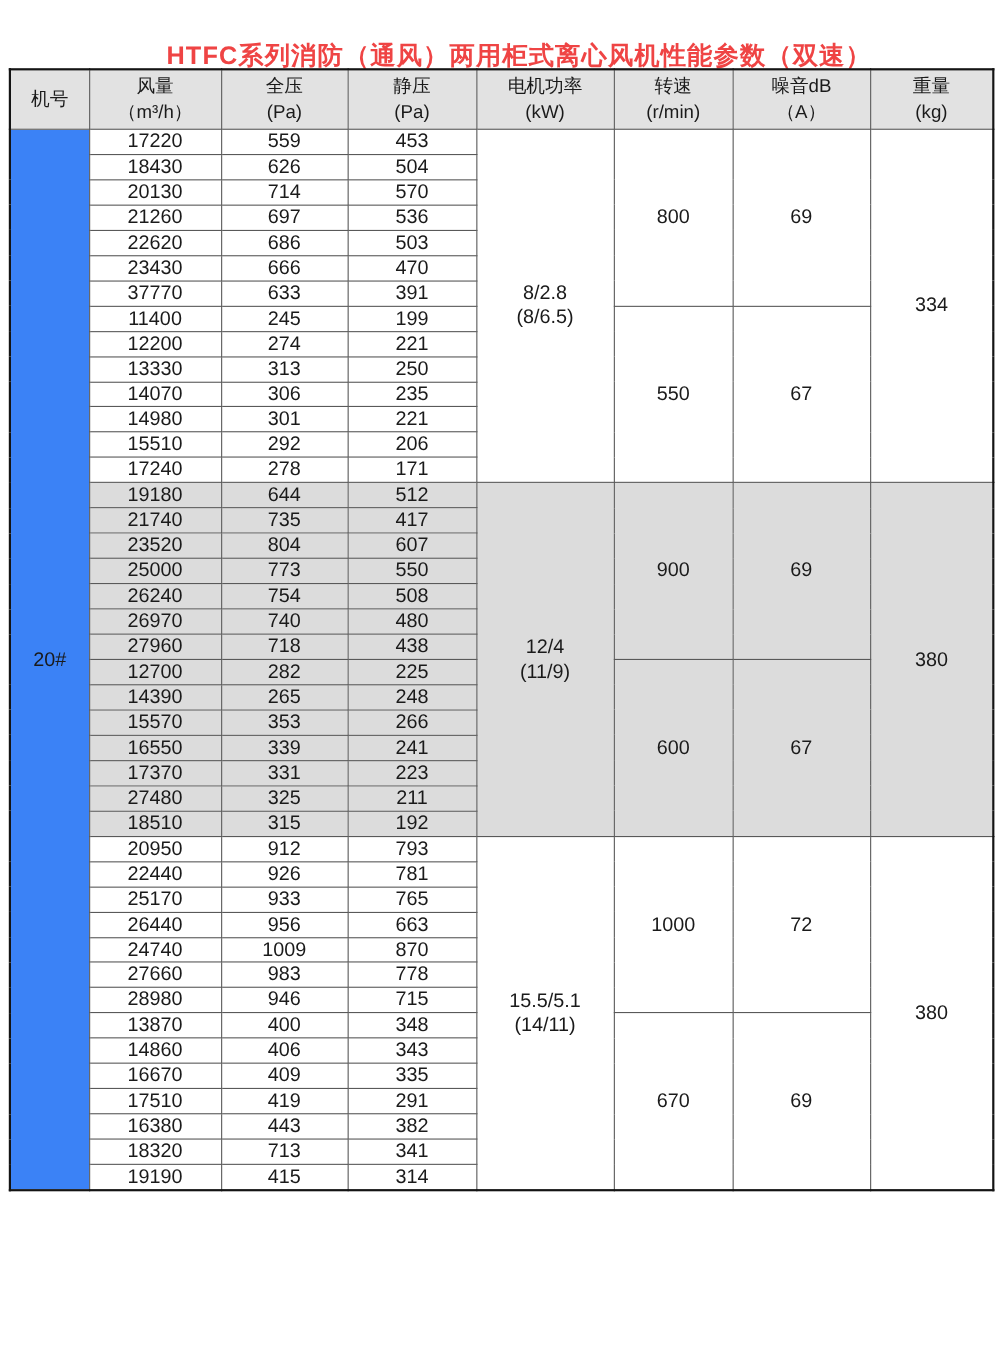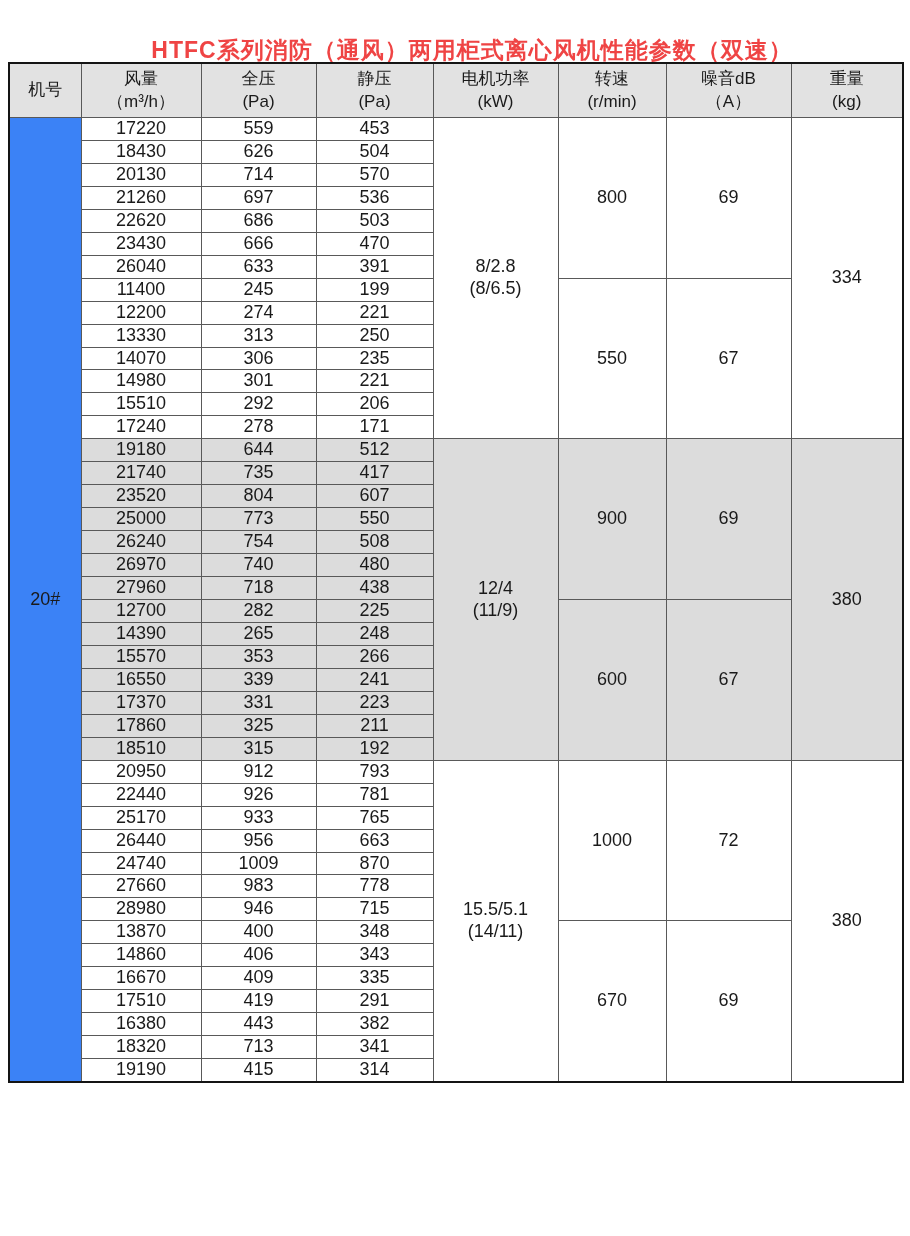--- a/index.html
+++ b/index.html
@@ -135,21 +135,21 @@
           <td>22620</td>
           <td>686</td>
           <td>503</td>
         </tr>
         <tr>
           <td>23430</td>
           <td>666</td>
           <td>470</td>
         </tr>
         <tr>
-          <td>26040</td>
+          <td>37770</td>
           <td>633</td>
           <td>391</td>
         </tr>
         <tr>
           <td>11400</td>
           <td>245</td>
           <td>199</td>
           <td rowspan="7">550</td>
           <td rowspan="7">67</td>
         </tr>
@@ -244,21 +244,21 @@
           <td class="shaded">16550</td>
           <td class="shaded">339</td>
           <td class="shaded">241</td>
         </tr>
         <tr>
           <td class="shaded">17370</td>
           <td class="shaded">331</td>
           <td class="shaded">223</td>
         </tr>
         <tr>
-          <td class="shaded">17860</td>
+          <td class="shaded">27480</td>
           <td class="shaded">325</td>
           <td class="shaded">211</td>
         </tr>
         <tr>
           <td class="shaded">18510</td>
           <td class="shaded">315</td>
           <td class="shaded">192</td>
         </tr>
         <tr>
           <td>20950</td>

